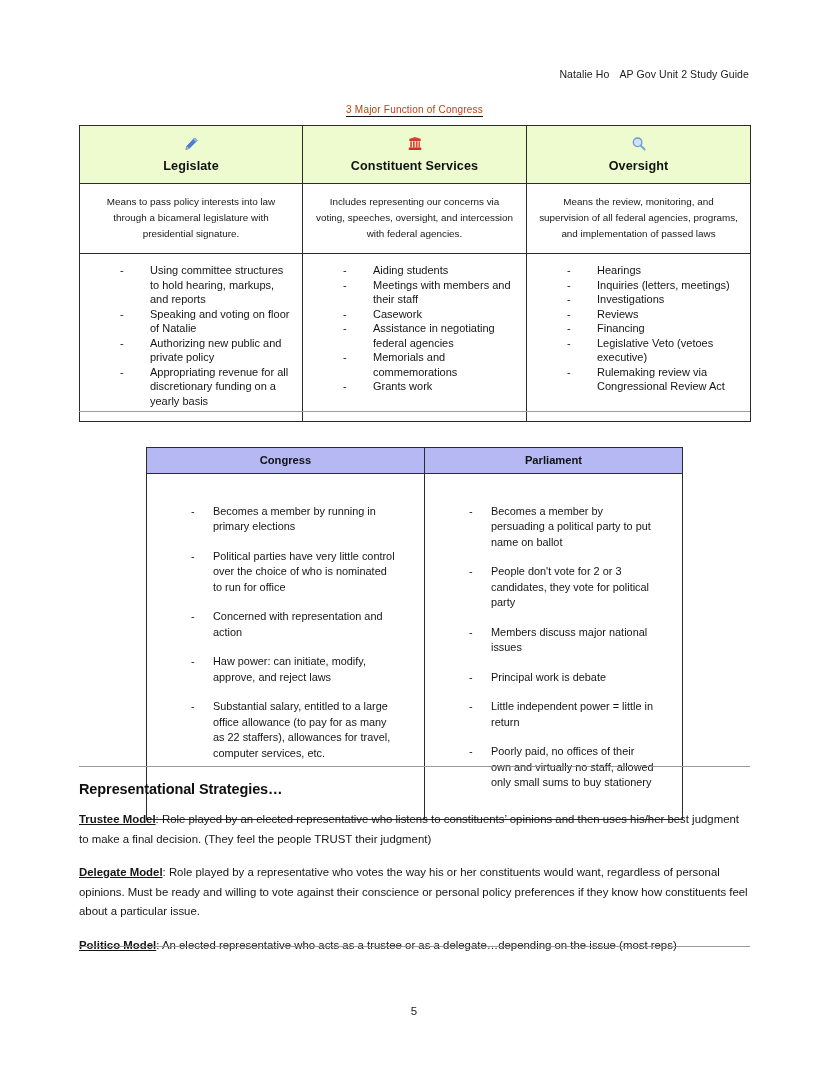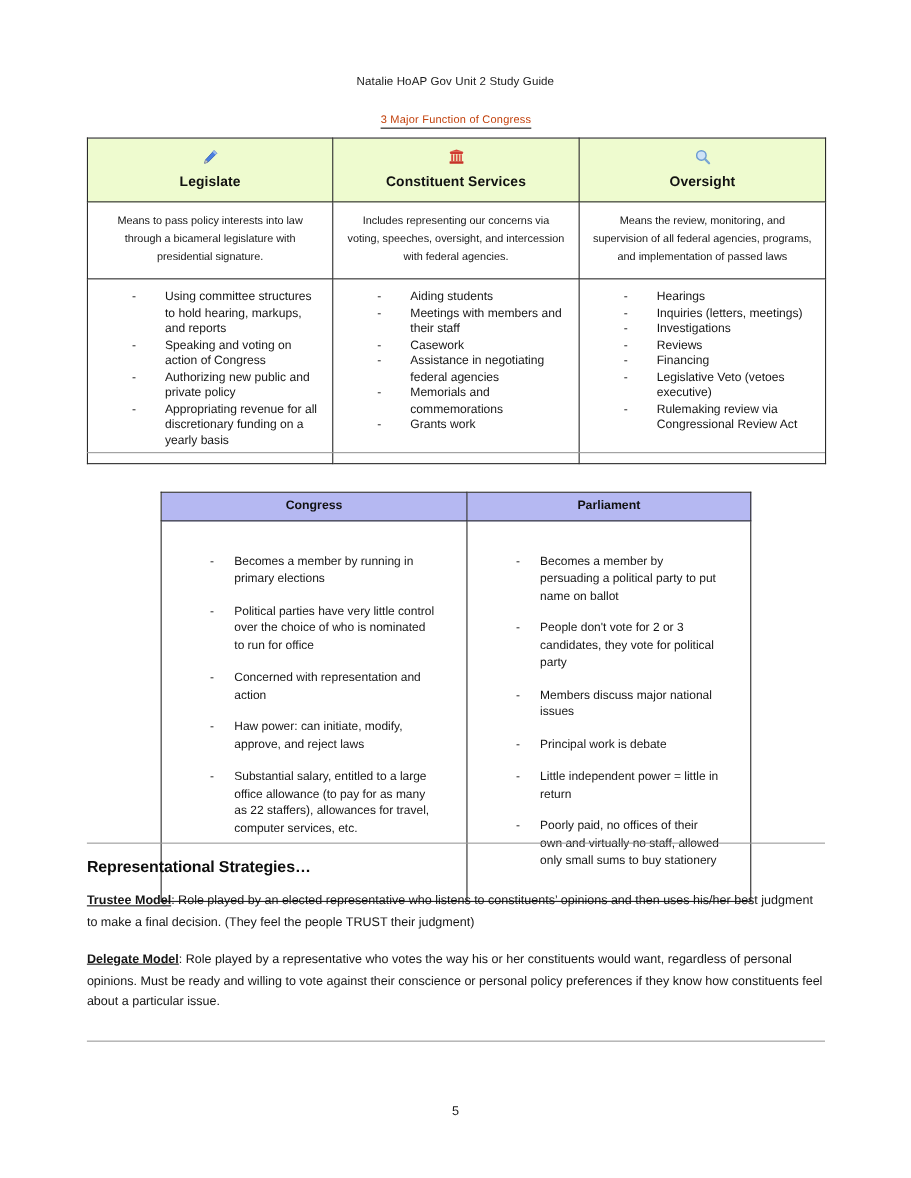--- a/index.html
+++ b/index.html
@@ -23,24 +23,25 @@
     padding: 0;
   }
 
   
   .runhead {
     position: absolute;
     top: 68px;
     left: 79px;
     right: 79px;
     display: flex;
-    justify-content: center;
+    justify-content: flex-end;
     font-size: 10.5px;
     color: #1b1b1b;
     letter-spacing: .1px;
+    gap: 10px;
   }
 
   
   .sec-title {
     text-align: center;
     font-size: 10px;
     color: #c2410c;
     letter-spacing: .2px;
   }
   .sec-title span {
@@ -272,21 +273,21 @@
       </tr>
       <tr>
         <td class="def-cell">Means to pass policy interests into law through a bicameral legislature with presidential signature.</td>
         <td class="def-cell">Includes representing our concerns via voting, speeches, oversight, and intercession with federal agencies.</td>
         <td class="def-cell">Means the review, monitoring, and supervision of all federal agencies, programs, and implementation of passed laws</td>
       </tr>
       <tr>
         <td class="list-cell">
           <ul class="dash">
               <li>Using committee structures to hold hearing, markups, and reports</li>
-              <li>Speaking and voting on action of Congress</li>
+              <li>Speaking and voting on floor of Natalie</li>
               <li>Authorizing new public and private policy</li>
               <li>Appropriating revenue for all discretionary funding on a yearly basis</li>
             </ul>
         </td>
         <td class="list-cell">
           <ul class="dash">
               <li>Aiding students</li>
               <li>Meetings with members and their staff</li>
               <li>Casework</li>
               <li>Assistance in negotiating federal agencies</li>
@@ -346,20 +347,21 @@
     </tbody>
   </table>
 
   <div class="rule" style="top:766px;"></div>
 
   <div id="rep-wrap">
     <div class="rep-head">Representational Strategies…</div>
     <div>
         <p class="rep-para"><span class="rep-term">Trustee Model</span><span>: Role played by an elected representative who listens to constituents’ opinions and then uses his/her best judgment to make a final decision. (They feel the people TRUST their judgment)</span></p>
         <p class="rep-para"><span class="rep-term">Delegate Model</span><span>: Role played by a representative who votes the way his or her constituents would want, regardless of personal opinions. Must be ready and willing to vote against their conscience or personal policy preferences if they know how constituents feel about a particular issue.</span></p>
+        <p class="rep-para"><span class="rep-term">Politico Model</span><span>: An elected representative who acts as a trustee or as a delegate…depending on the issue (most reps)</span></p>
       </div>
   </div>
 
   <div class="rule" style="top:946px;"></div>
 
   <div class="pageno">5</div>
 
 </div>
 
 </body></html>

